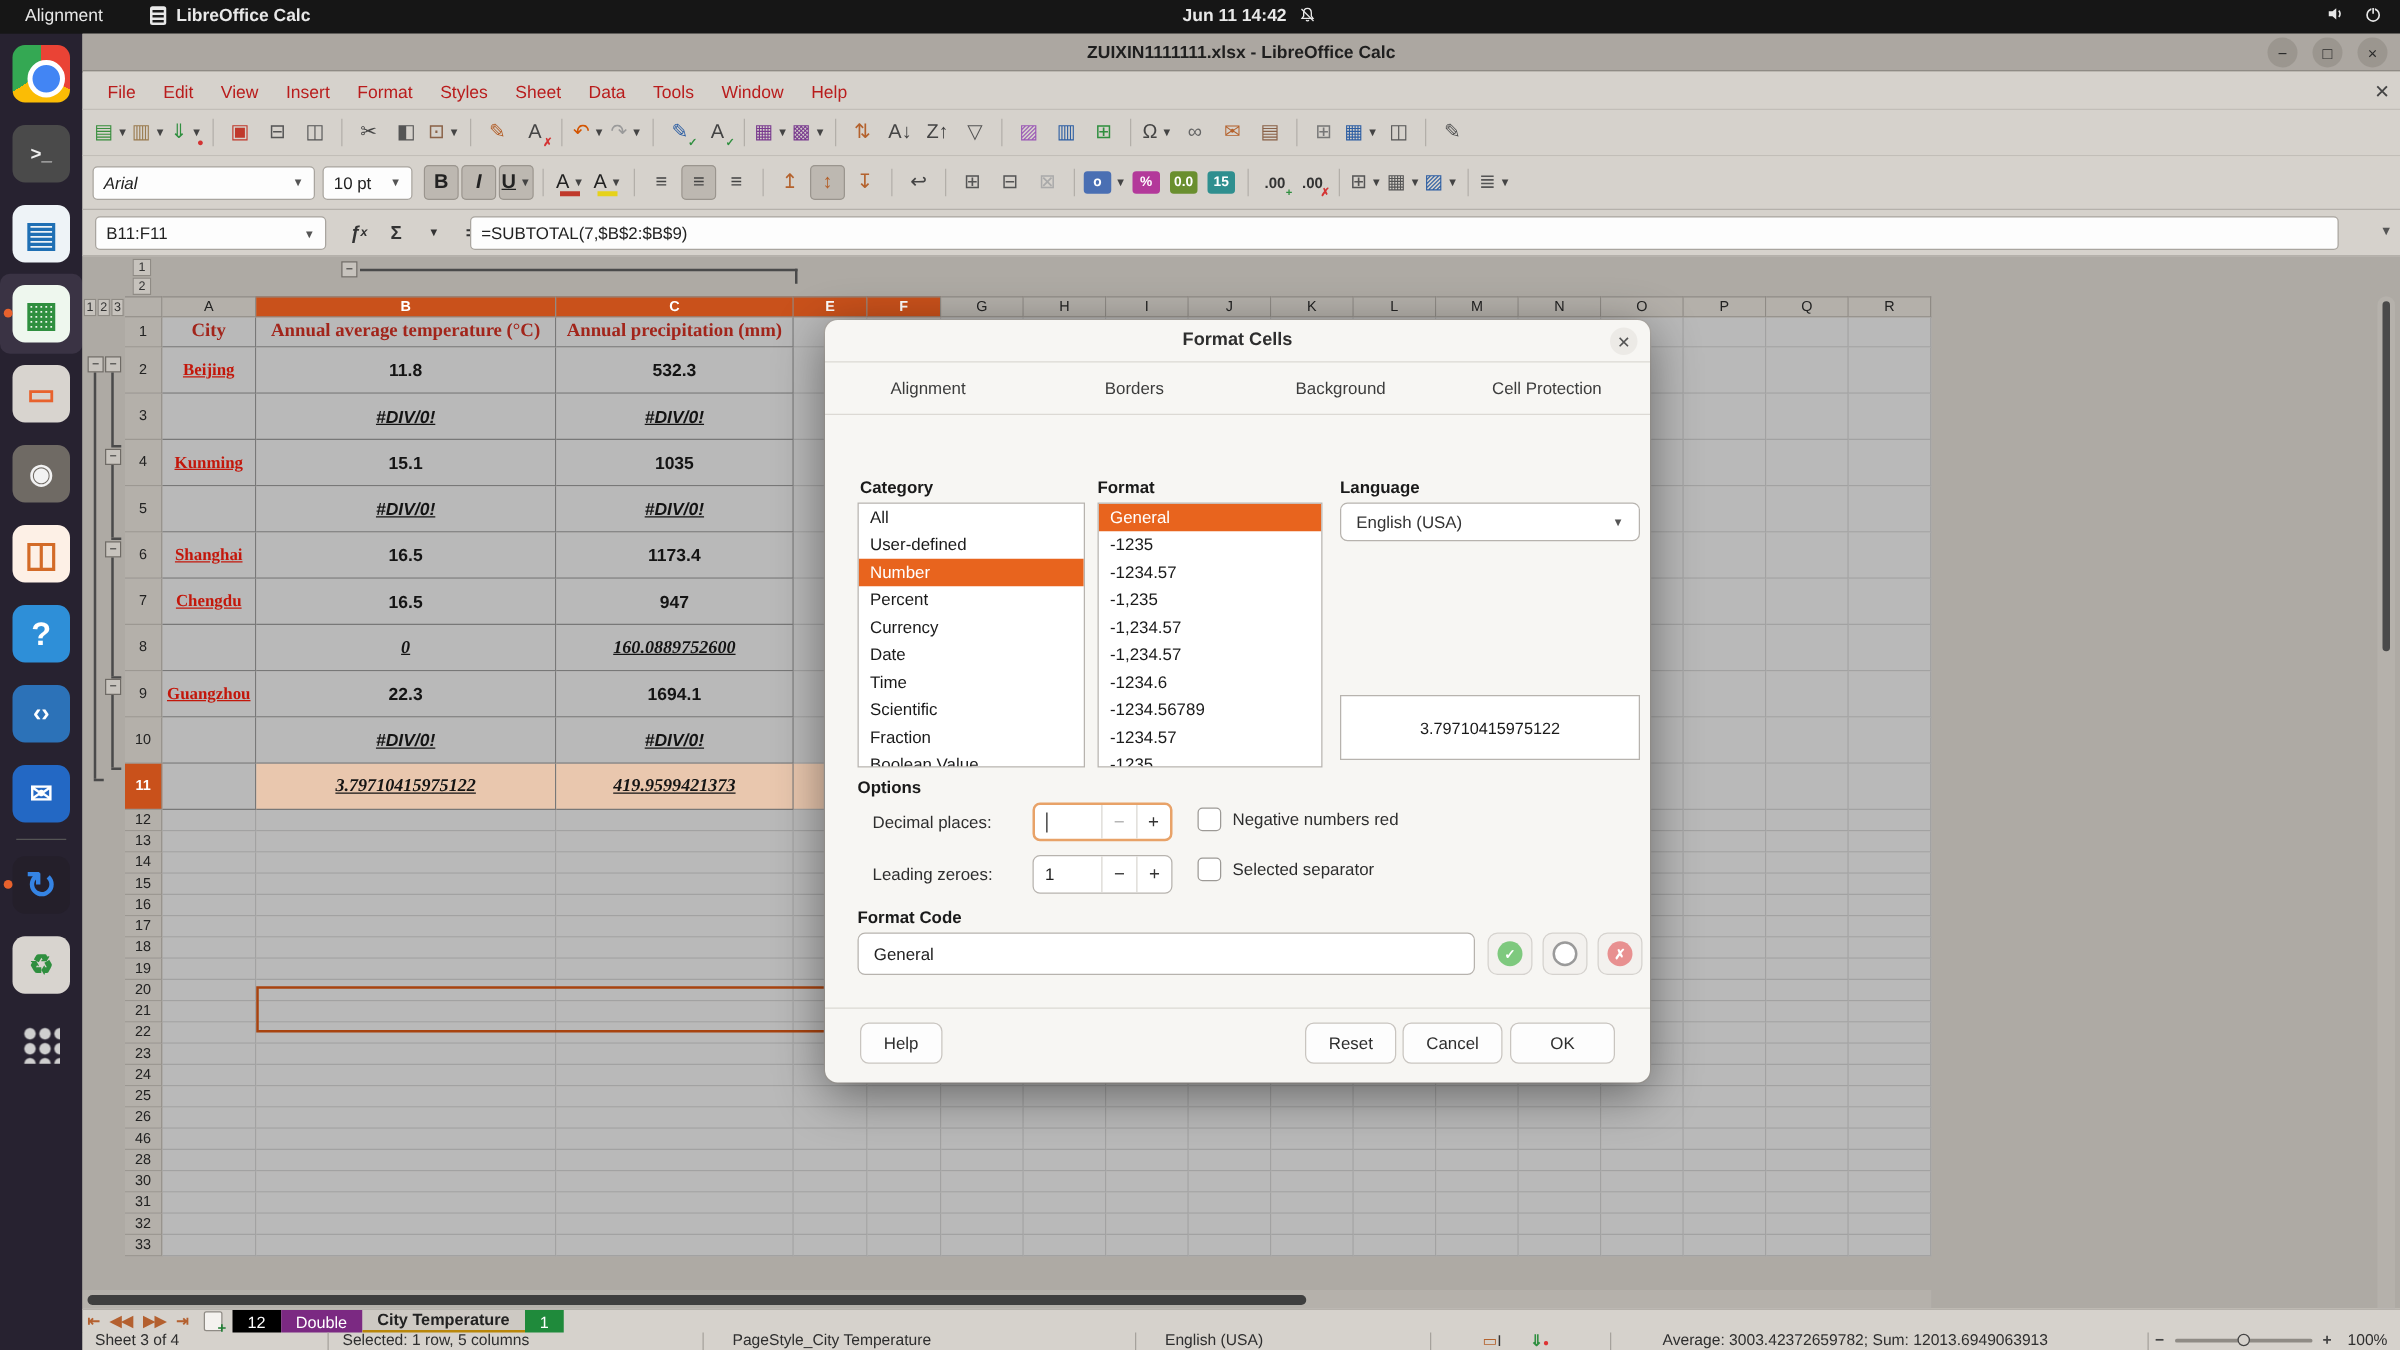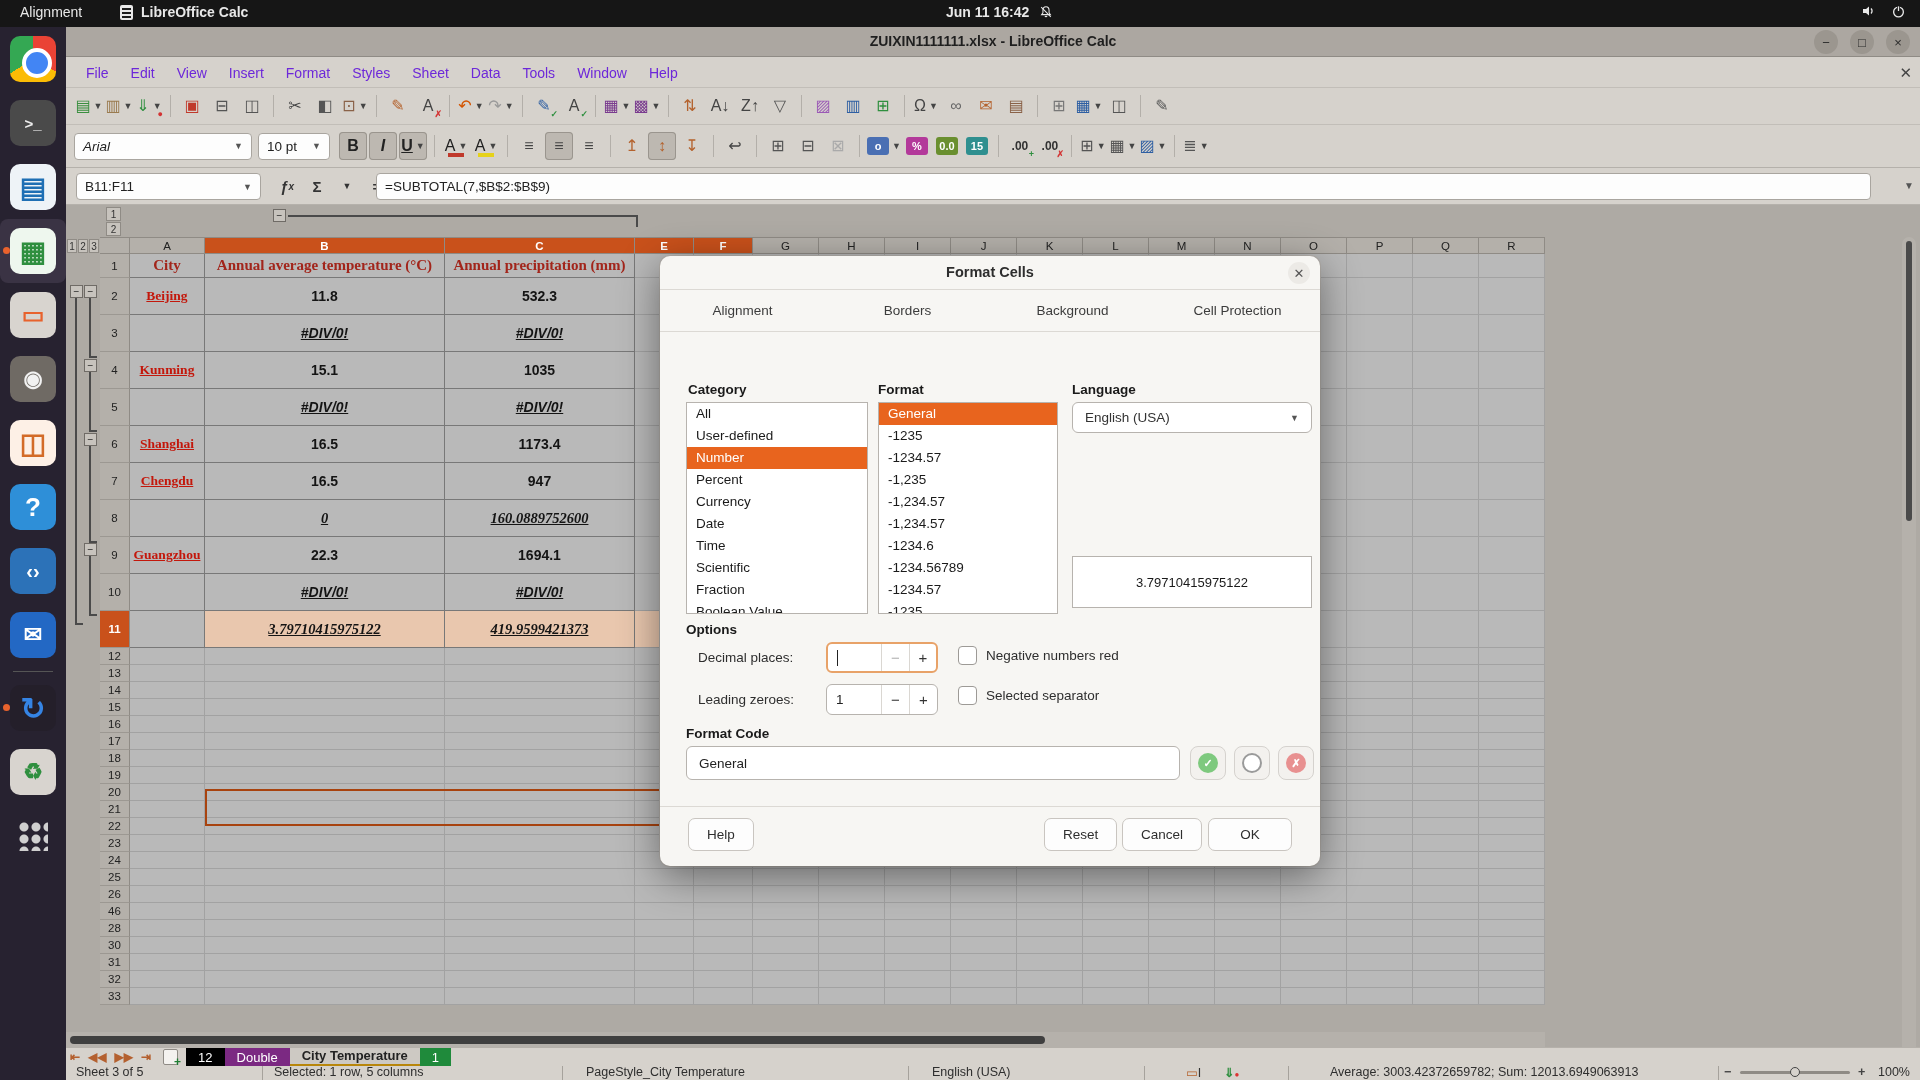--- a/index.html
+++ b/index.html
@@ -36,21 +36,21 @@
   
   #window { position:absolute; left:66px; top:27px; width:1854px; height:1053px; background:#d6d2cc; }
   #titlebar { position:absolute; left:0; top:0; width:1854px; height:30px; background:#aca7a1;
     border-bottom:1px solid #8f8b85; color:#1f1f1f; }
   #titlebar .wtitle { position:absolute; left:0; right:0; top:6px; text-align:center; font-weight:bold; font-size:14px; }
   #titlebar .wbtns { position:absolute; right:10px; top:3px; display:flex; gap:12px; }
   .wbtn { width:24px; height:24px; border-radius:50%; background:#9b968f; color:#2b2b2b; display:flex;
     align-items:center; justify-content:center; font-size:13px; }
   #menubar { position:absolute; left:0; top:31px; width:1854px; height:30px; background:#d6d2cc;
     display:flex; align-items:center; padding-left:10px; gap:2px; border-bottom:1px solid #c2beb8;}
-  .menu-item { padding:4px 10px; font-size:14px; color:#6d28d9; border-radius:4px; }
+  .menu-item { padding:4px 10px; font-size:14px; color:#b91c1c; border-radius:4px; }
   #menubar .mclose { position:absolute; right:8px; top:6px; color:#444; font-size:15px; }
 
   
   #tb-std { position:absolute; left:0; top:61px; width:1854px; height:37px; background:#d6d2cc;
     border-bottom:1px solid #c2beb8; display:flex; align-items:center; padding-left:8px; }
   #tb-fmt { position:absolute; left:0; top:98px; width:1854px; height:43px; background:#d6d2cc;
     border-bottom:1px solid #b5b1ab; display:flex; align-items:center; padding-left:8px; }
   .tbtn { position:relative; height:28px; min-width:28px; display:flex; align-items:center; justify-content:center;
     border-radius:4px; margin:0 1px; font-size:16px; }
   .tbtn.active { background:#bdb8b1; box-shadow:inset 0 0 0 1px #9a958e; }
@@ -197,21 +197,21 @@
 
 <div id="screen">
 
   <div id="topbar">
     <span class="tb-act">Alignment</span>
     <span class="tb-app">
       <span class="appdocicon"></span>
       <span>LibreOffice Calc</span>
     </span>
     <span class="tb-clockwrap">
-      <span>Jun 11 16:42</span>
+      <span>Jun 11 14:42</span>
       <svg width="14" height="14" viewBox="0 0 16 16">
         <path d="M8 2 C5.5 2 4.5 4 4.5 6 L4.5 9 L3 11 L13 11 L11.5 9 L11.5 6 C11.5 4 10.5 2 8 2 Z" fill="none" stroke="#e8e8e8" stroke-width="1.2"></path>
         <path d="M6.8 12.5 A1.3 1.3 0 0 0 9.2 12.5" fill="none" stroke="#e8e8e8" stroke-width="1.2"></path>
         <line x1="2.5" y1="2.5" x2="13.5" y2="13.5" stroke="#e8e8e8" stroke-width="1.2"></line>
       </svg>
     </span>
     <span class="tb-right">
       <svg width="16" height="16" viewBox="0 0 16 16">
         <path d="M2 6 L5 6 L8 3.5 L8 12.5 L5 10 L2 10 Z" fill="#e8e8e8"></path>
         <path d="M10 5.5 A3.5 3.5 0 0 1 10 10.5" fill="none" stroke="#e8e8e8" stroke-width="1.3"></path>
@@ -1255,21 +1255,21 @@
       <span id="addsheet"></span>
       <span id="sheettabs" style="display:flex; align-items:center;">
           <span class="sheettab" style="background: rgb(0, 0, 0); color: rgb(255, 255, 255);">12</span>
           <span class="sheettab" style="background: rgb(123, 41, 130); color: rgb(255, 255, 255);">Double</span>
           <span class="sheettab active">City Temperature</span>
           <span class="sheettab" style="background: rgb(31, 138, 59); color: rgb(255, 255, 255);">1</span>
         </span>
     </div>
 
     <div id="statusbar">
-      <span class="sfield" style="left:10px;">Sheet 3 of 5</span>
+      <span class="sfield" style="left:10px;">Sheet 3 of 4</span>
       <span class="ssep" style="left:196px;"></span>
       <span class="sfield" style="left:208px;">Selected: 1 row, 5 columns</span>
       <span class="ssep" style="left:496px;"></span>
       <span class="sfield" style="left:520px;">PageStyle_City Temperature</span>
       <span class="ssep" style="left:842px;"></span>
       <span class="sfield" style="left:866px;">English (USA)</span>
       <span class="ssep" style="left:1078px;"></span>
       <span class="sfield" style="left:1120px; color:#b4622d;">▭<span style="color:#333;">I</span></span>
       <span class="sfield" style="left:1158px; color:#2f8f3f; font-weight:bold;">⇓<span style="color:#d33; font-size:8px;">●</span></span>
       <span class="ssep" style="left:1222px;"></span>

